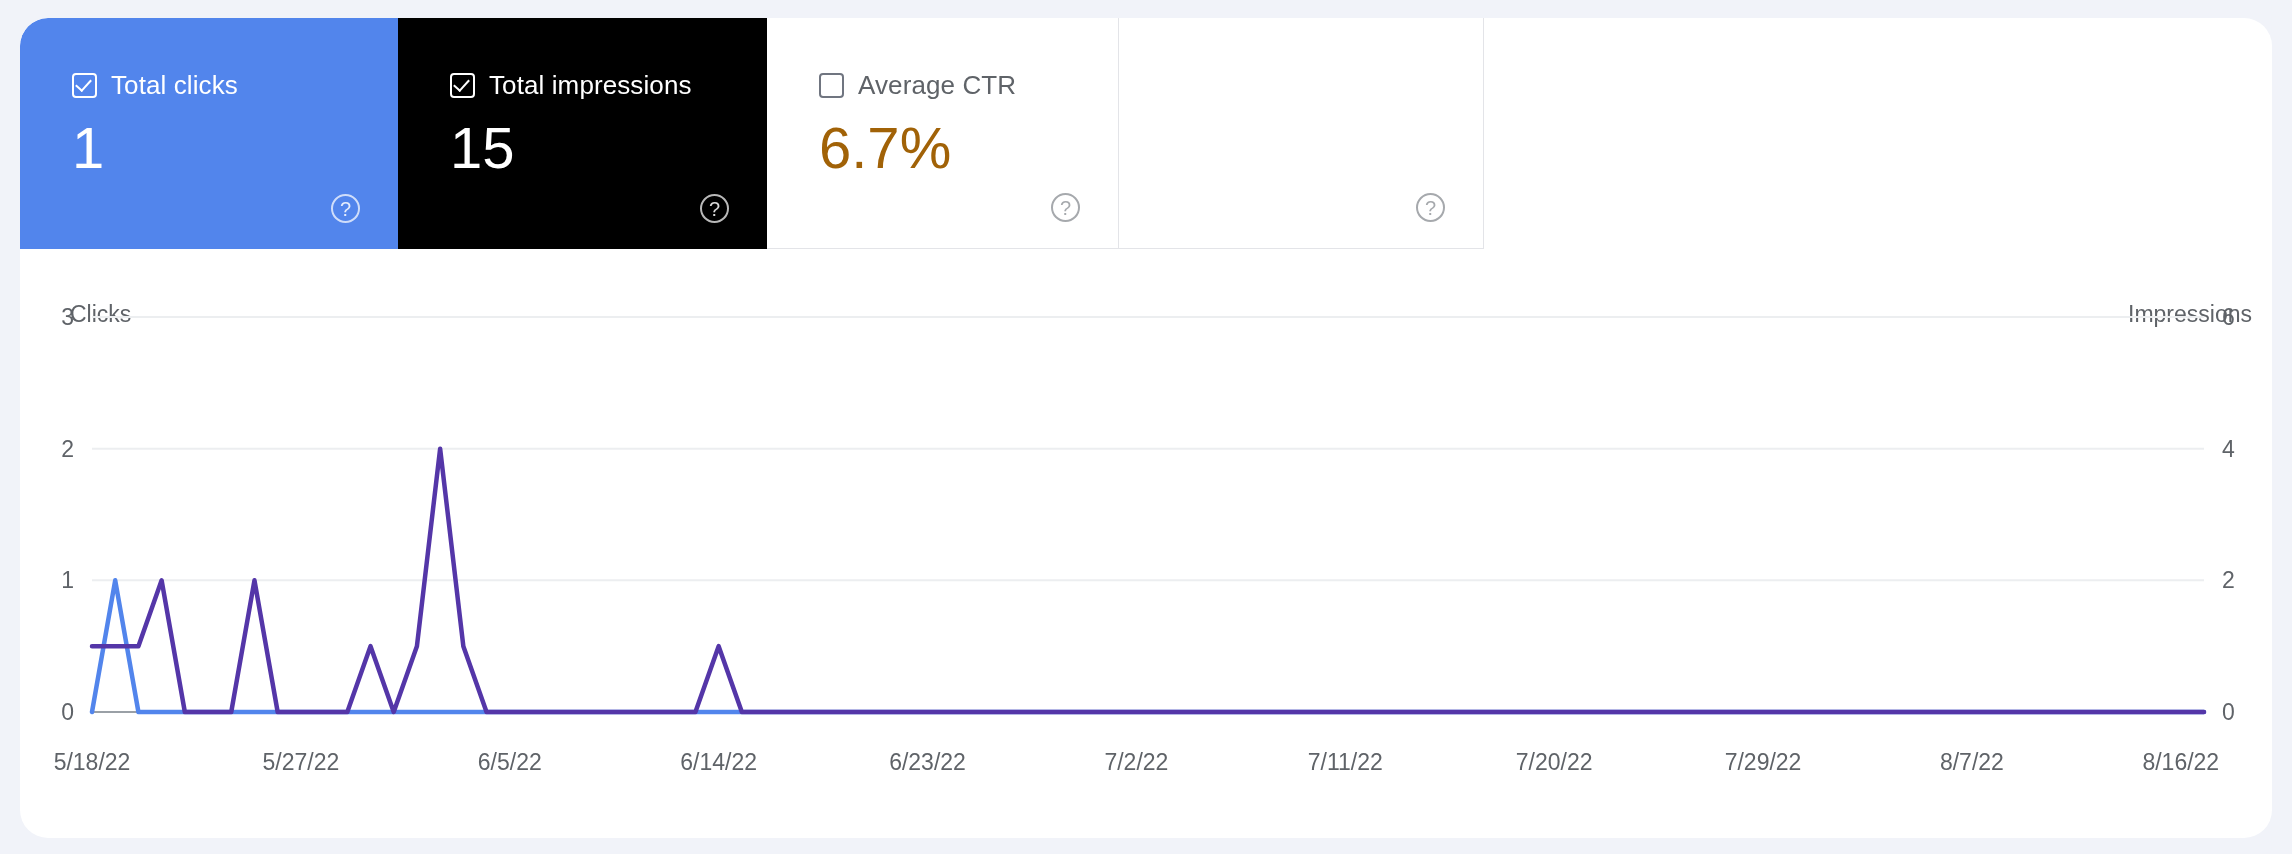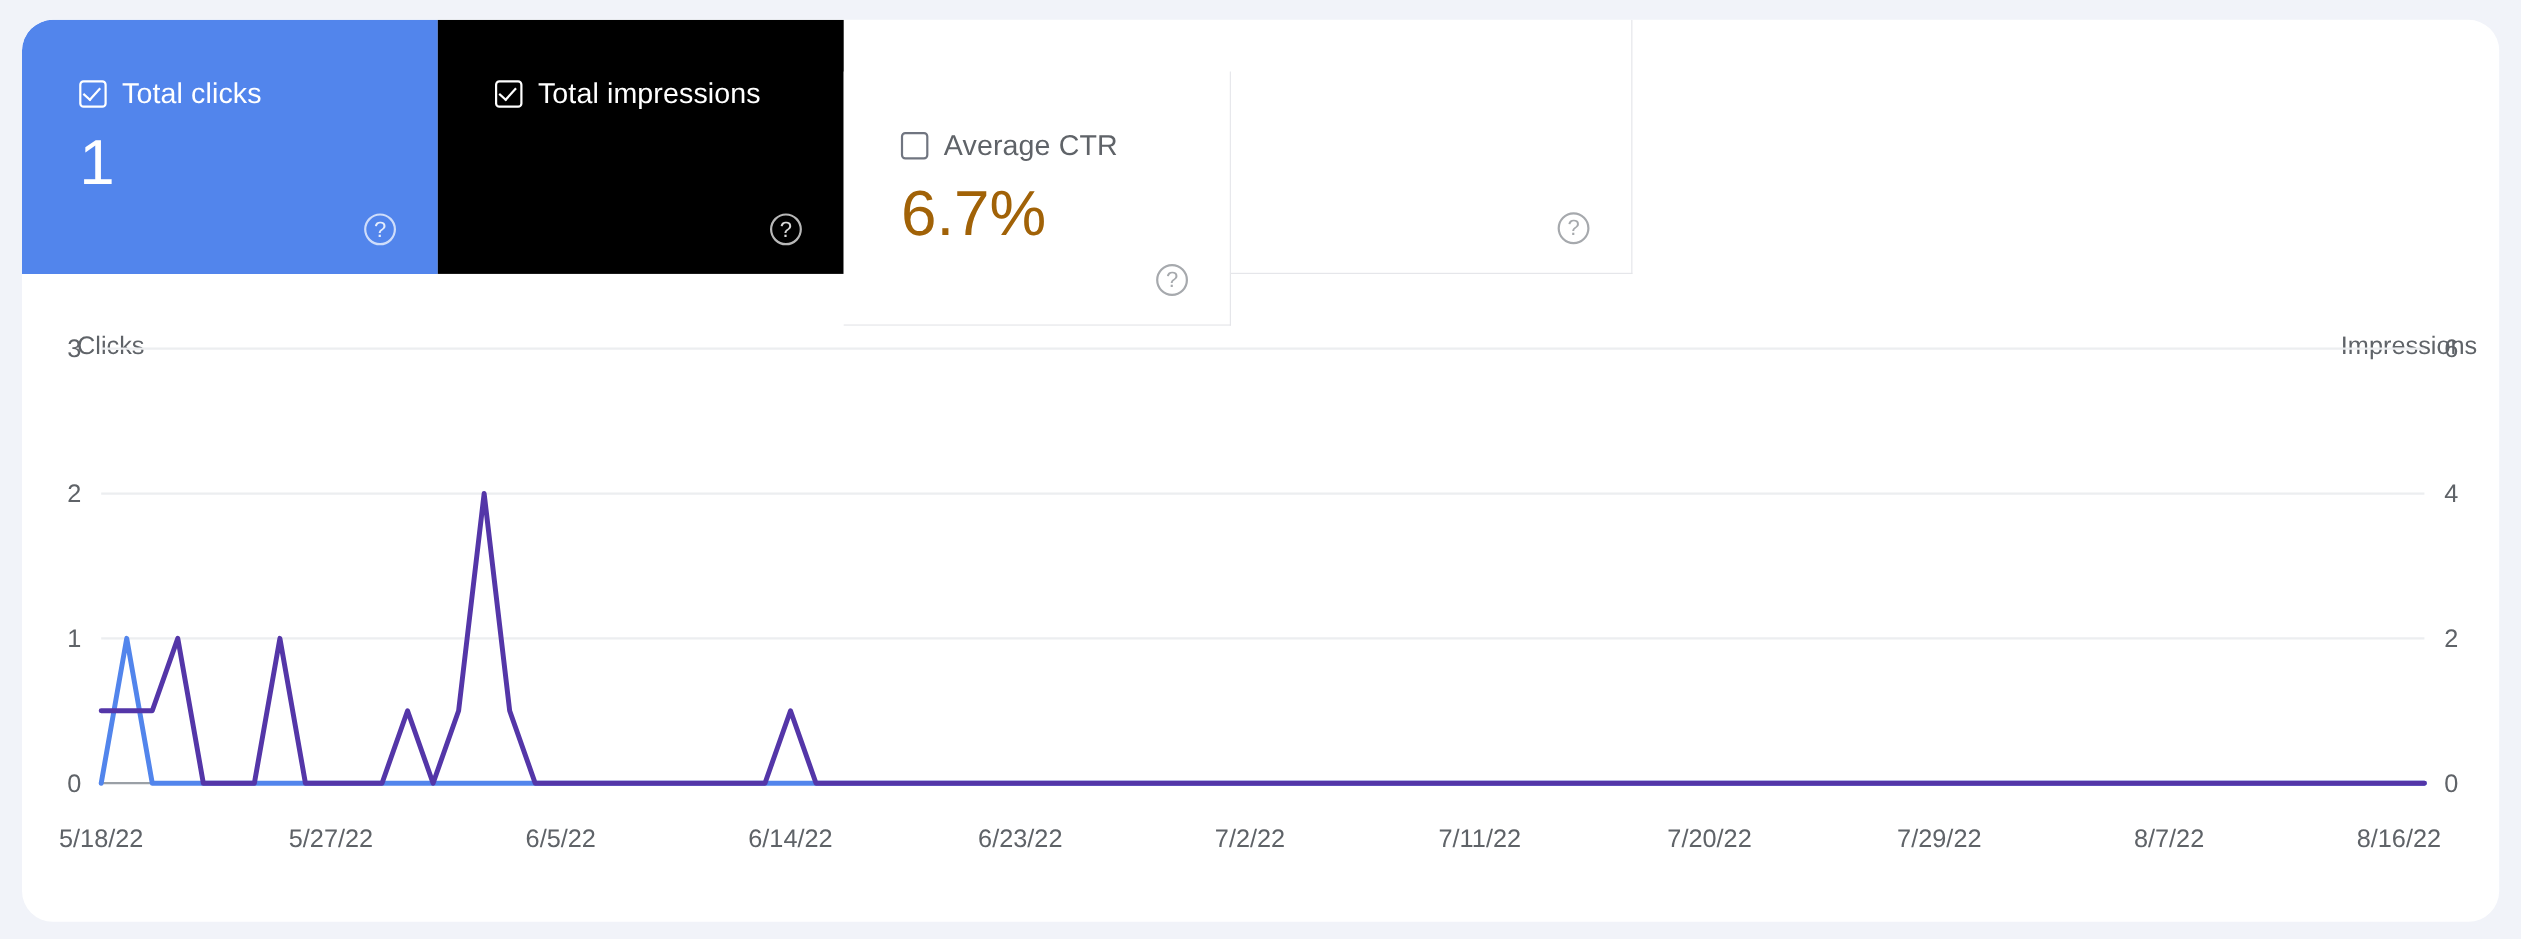--- a/index.html
+++ b/index.html
@@ -59,21 +59,21 @@
   }
   .card.clicks {
     background: #5285ec;
     width: 378px;
     border-top-left-radius: 28px;
   }
   .card.impressions {
     background: #000000;
     width: 369px;
   }
-  .card.ctr { width: 352px; margin-top: 47px; }
+  .card.ctr { width: 352px; }
   .card.position { width: 365px; }
 
   .card-head {
     display: flex;
     align-items: center;
     gap: 14px;
   }
 
   .cbox {
     width: 25px;
@@ -185,20 +185,21 @@
         </div>
         <div class="card-value">1</div>
         <div class="help-icon">?</div>
       </div>
 
       <div class="card impressions selected">
         <div class="card-head">
           <span class="cbox"></span>
           <span class="card-label">Total impressions</span>
         </div>
+        <div class="card-value">15</div>
         <div class="help-icon">?</div>
       </div>
 
       <div class="card ctr">
         <div class="card-head">
           <span class="cbox"></span>
           <span class="card-label">Average CTR</span>
         </div>
         <div class="card-value">6.7%</div>
         <div class="help-icon">?</div>

